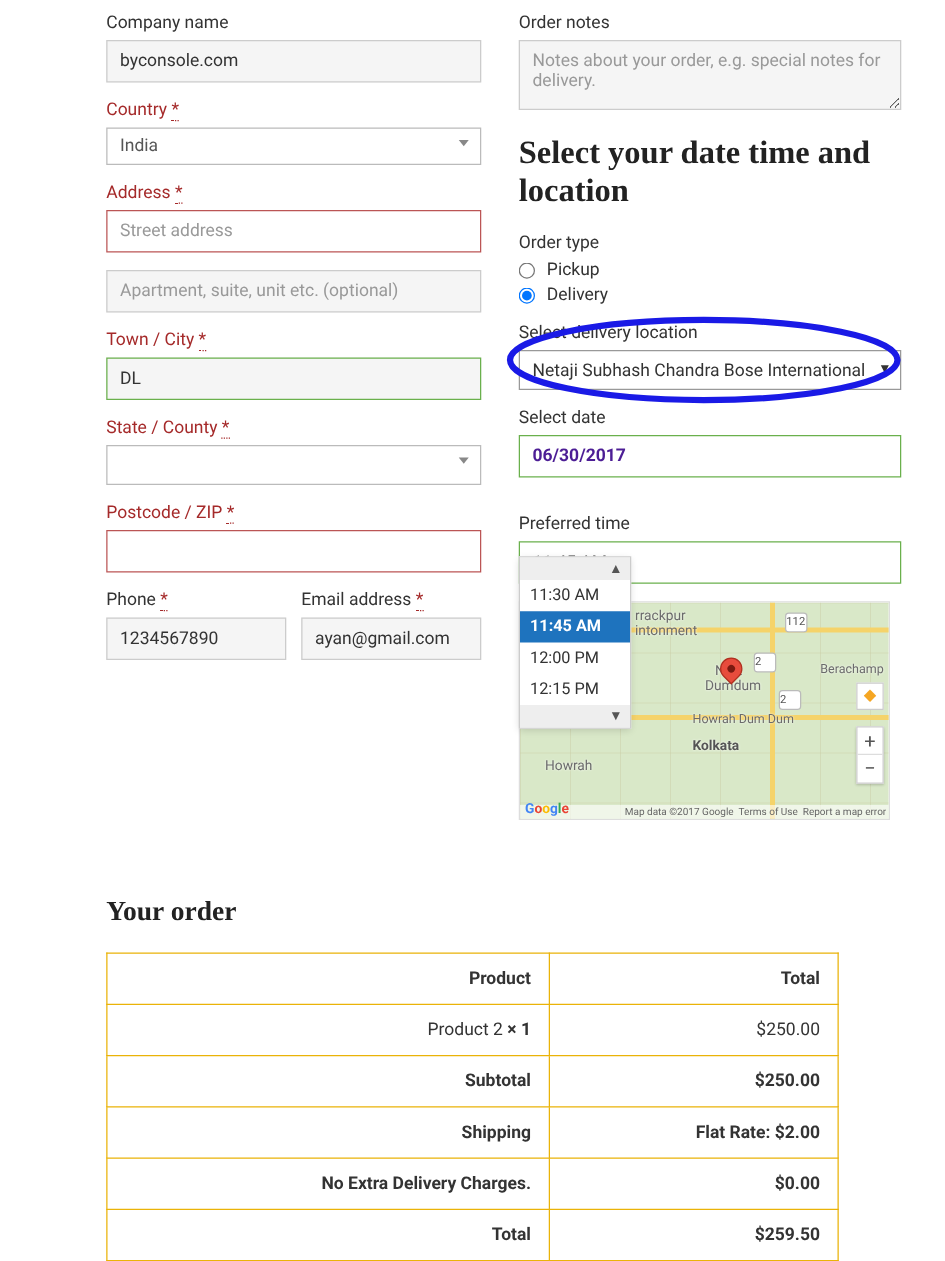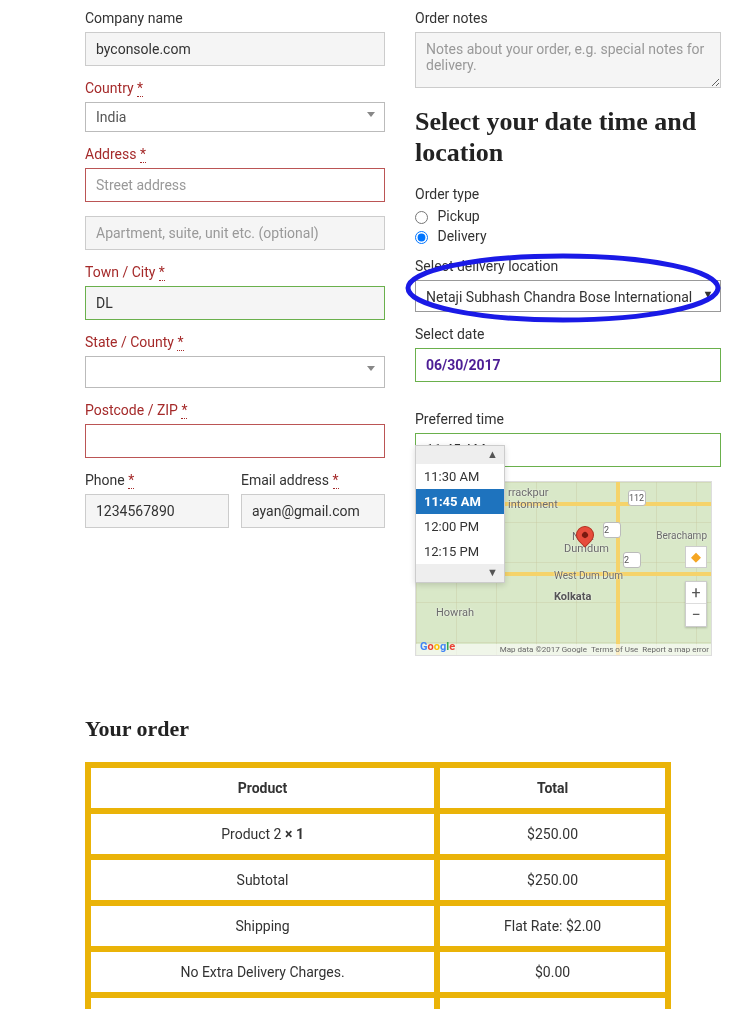--- a/index.html
+++ b/index.html
@@ -215,27 +215,27 @@
     font-family: Georgia, serif;
     font-weight:700;
     font-size:22px;
     color:#222;
     margin-bottom:20px;
   }
   table.order {
     width:100%; border-collapse:collapse; font-size:14px;
   }
   table.order th, table.order td {
-    border:6px solid #eab308;
+    border:1px solid #eab308;
     padding:12px 14px;
-    text-align:center;
+    text-align:right;
     vertical-align:middle;
   }
   table.order th { font-weight:700; }
-  .bold { font-weight:400; }
+  .bold { font-weight:700; }
   .prod-qty { font-weight:700; }
   .price-cell { position:relative; }
 
   .wrap-rel { position: relative; }
 </style>
 </head>
 <body>
 
 <div class="container wrap-rel">
 
@@ -344,21 +344,21 @@
     <div class="map-wrap">
       <div class="map-bg"></div>
       <div class="map-grid"></div>
       <div class="map-road r1"></div>
       <div class="map-road r2"></div>
       <div class="map-road rv"></div>
       <span class="map-label" style="top:4px;left:92px">rrackpur</span>
       <span class="map-label" style="top:16px;left:92px">intonment</span>
       <span class="map-label" style="top:48px;left:156px">Nort</span>
       <span class="map-label" style="top:60px;left:148px">Dumdum</span>
-      <span class="map-label" style="top:88px;left:138px;font-size:10px">West Dum Dum</span>
+      <span class="map-label" style="top:88px;left:138px;font-size:10px">Howrah Dum Dum</span>
       <span class="map-label" style="top:108px;left:138px;font-weight:bold;color:#555">Kolkata</span>
       <span class="map-label" style="top:124px;left:20px">Howrah</span>
       <span class="map-label" style="top:48px;right:4px;font-size:10px">Berachamp</span>
       <span class="map-shield" style="top:8px;right:65px">112</span>
       <span class="map-shield" style="top:40px;right:90px">2</span>
       <span class="map-shield" style="top:70px;right:70px">2</span>
       <div class="map-pin" style="top:44px;left:160px"></div>
       <div class="map-peg" style="color:#f5a623">◆</div>
       <div class="map-zoom">
         <div>+</div>

